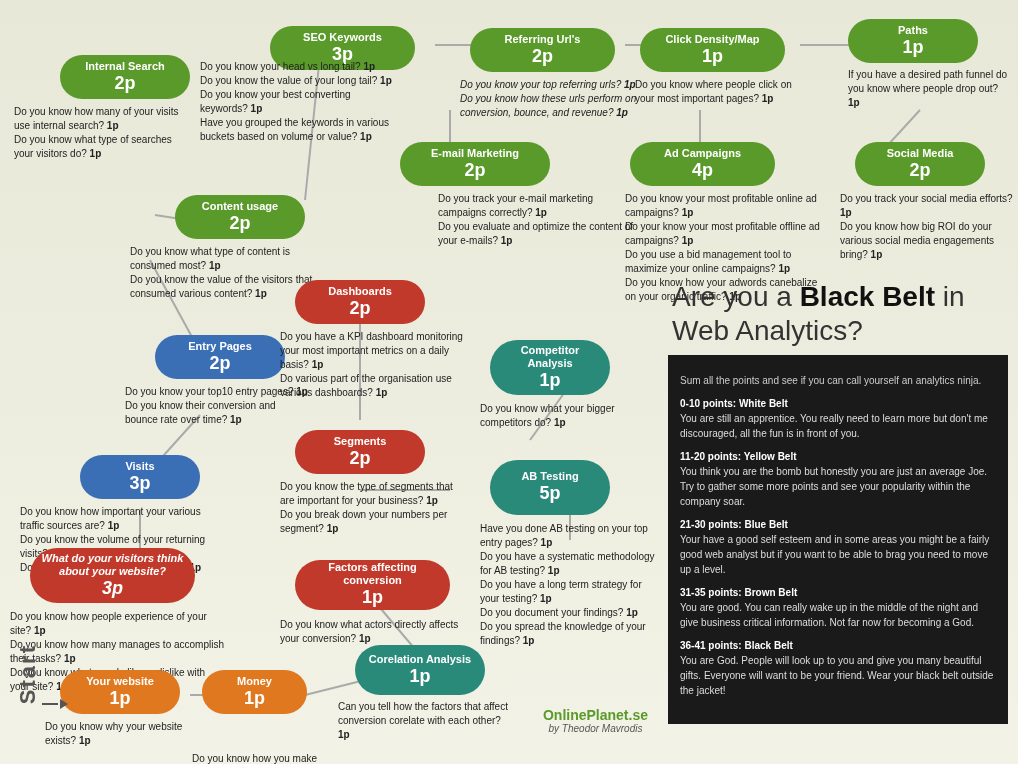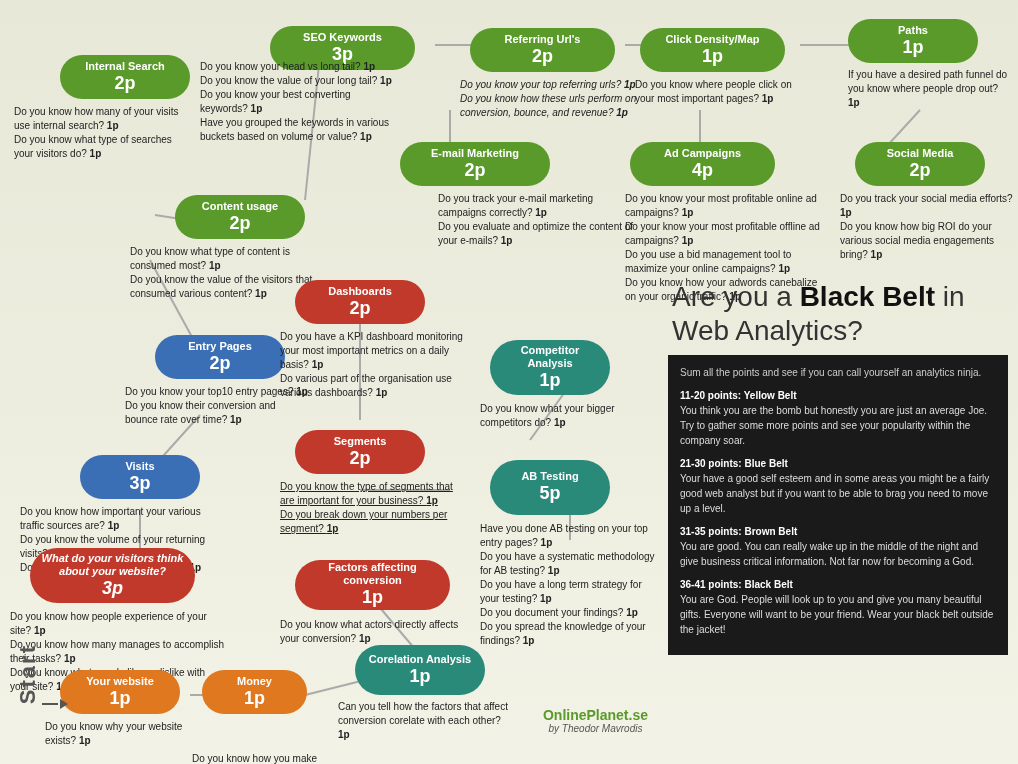--- a/index.html
+++ b/index.html
@@ -90,21 +90,21 @@
     .right-panel-title b {
       font-weight: 900;
       color: #111;
     }
 
     .right-panel-body {
       background: #1a1a1a;
       color: #ddd;
       font-size: 10px;
       line-height: 1.5;
-      padding: 10px 12px;
+      padding: 18px 12px;
       width: 340px;
     }
 
     .belt-section { margin-bottom: 8px; }
     .belt-title { color: #fff; font-weight: bold; }
 
     
     .logo-area {
       position: absolute;
       bottom: 30px;
@@ -304,21 +304,21 @@
     Do you have a KPI dashboard monitoring your most important metrics on a daily basis? <b>1p</b><br>
     Do various part of the organisation use various dashboards? <b>1p</b>
   </div>
 
   <div class="node node-red" style="left:295px; top:430px; width:130px; height:44px;">
     <div>
       <div class="label">Segments</div>
       <div class="points">2p</div>
     </div>
   </div>
-  <div class="desc" style="left:280px; top:480px; width:185px;text-decoration:underline;">
+  <div class="desc" style="left:280px; top:480px; width:185px;">
     Do you know the type of segments that are important for your business? <b>1p</b><br>
     Do you break down your numbers per segment? <b>1p</b>
   </div>
 
   <div class="node node-red" style="left:295px; top:560px; width:155px; height:50px;">
     <div>
       <div class="label">Factors affecting conversion</div>
       <div class="points">1p</div>
     </div>
   </div>
@@ -392,20 +392,24 @@
     Do you know how you make money on your site? <b>1p</b>
   </div>
 
   <div class="right-panel">
     <div class="right-panel-title">
       Are you a <b>Black Belt</b> in<br>Web Analytics?
     </div>
     <div class="right-panel-body">
       <p style="margin-bottom:8px; color:#ccc;">Sum all the points and see if you can call yourself an analytics ninja.</p>
 
+      <div class="belt-section">
+        <span class="belt-title">0-10 points: White Belt</span><br>
+        <span>You are still an apprentice. You really need to learn more but don't me discouraged, all the fun is in front of you.</span>
+      </div>
 
       <div class="belt-section">
         <span class="belt-title">11-20 points: Yellow Belt</span><br>
         <span>You think you are the bomb but honestly you are just an average Joe. Try to gather some more points and see your popularity within the company soar.</span>
       </div>
 
       <div class="belt-section">
         <span class="belt-title">21-30 points: Blue Belt</span><br>
         <span>Your have a good self esteem and in some areas you might be a fairly good web analyst but if you want to be able to brag you need to move up a level.</span>
       </div>

